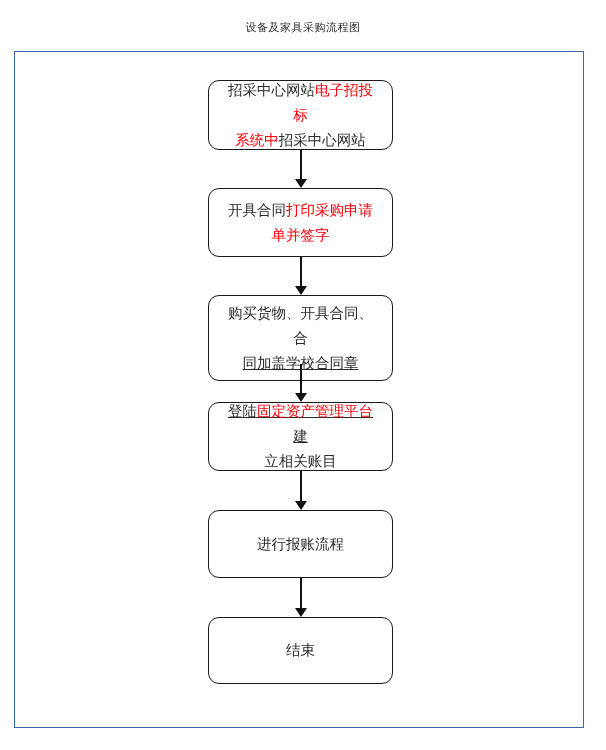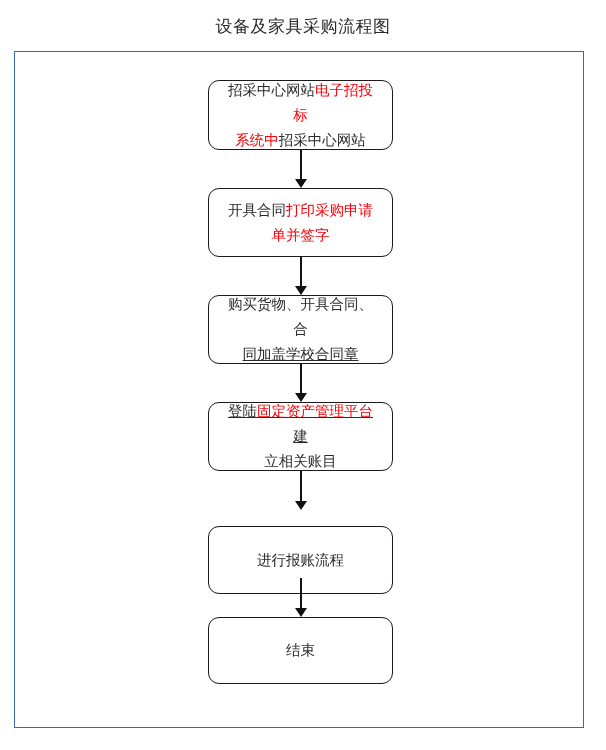--- a/index.html
+++ b/index.html
@@ -19,21 +19,21 @@
     height: 750px;
     background: #ffffff;
   }
   
   .chart-title {
     position: absolute;
     left: 0;
     top: 17px;
     width: 606px;
     text-align: center;
-    font-size: 17px;
+    font-size: 11px;
     line-height: 20px;
     color: #2a2a2a;
     letter-spacing: 0.5px;
     white-space: nowrap;
   }
   
   .outer-frame {
     position: absolute;
     left: 14px;
     top: 51px;
@@ -68,23 +68,23 @@
   .seg-red {
     color: #fb0007;
   }
   .seg-black {
     color: #2b2b2b;
     text-align: center;
   }
   
   .node-1 { top: 80px;  height: 70px; }
   .node-2 { top: 188px; height: 69px; }
-  .node-3 { top: 295px; height: 69px; }
+  .node-3 { top: 295px; height: 86px; }
   .node-4 { top: 402px; height: 69px; }
-  .node-5 { top: 510px; height: 68px; margin-top: 16px; }
+  .node-5 { top: 510px; height: 68px; }
   .node-6 { top: 617px; height: 67px; }
   
   .arrow {
     position: absolute;
     left: 295px;
     width: 12px;
   }
   .arrow .stem {
     position: absolute;
     left: 4.5px;

